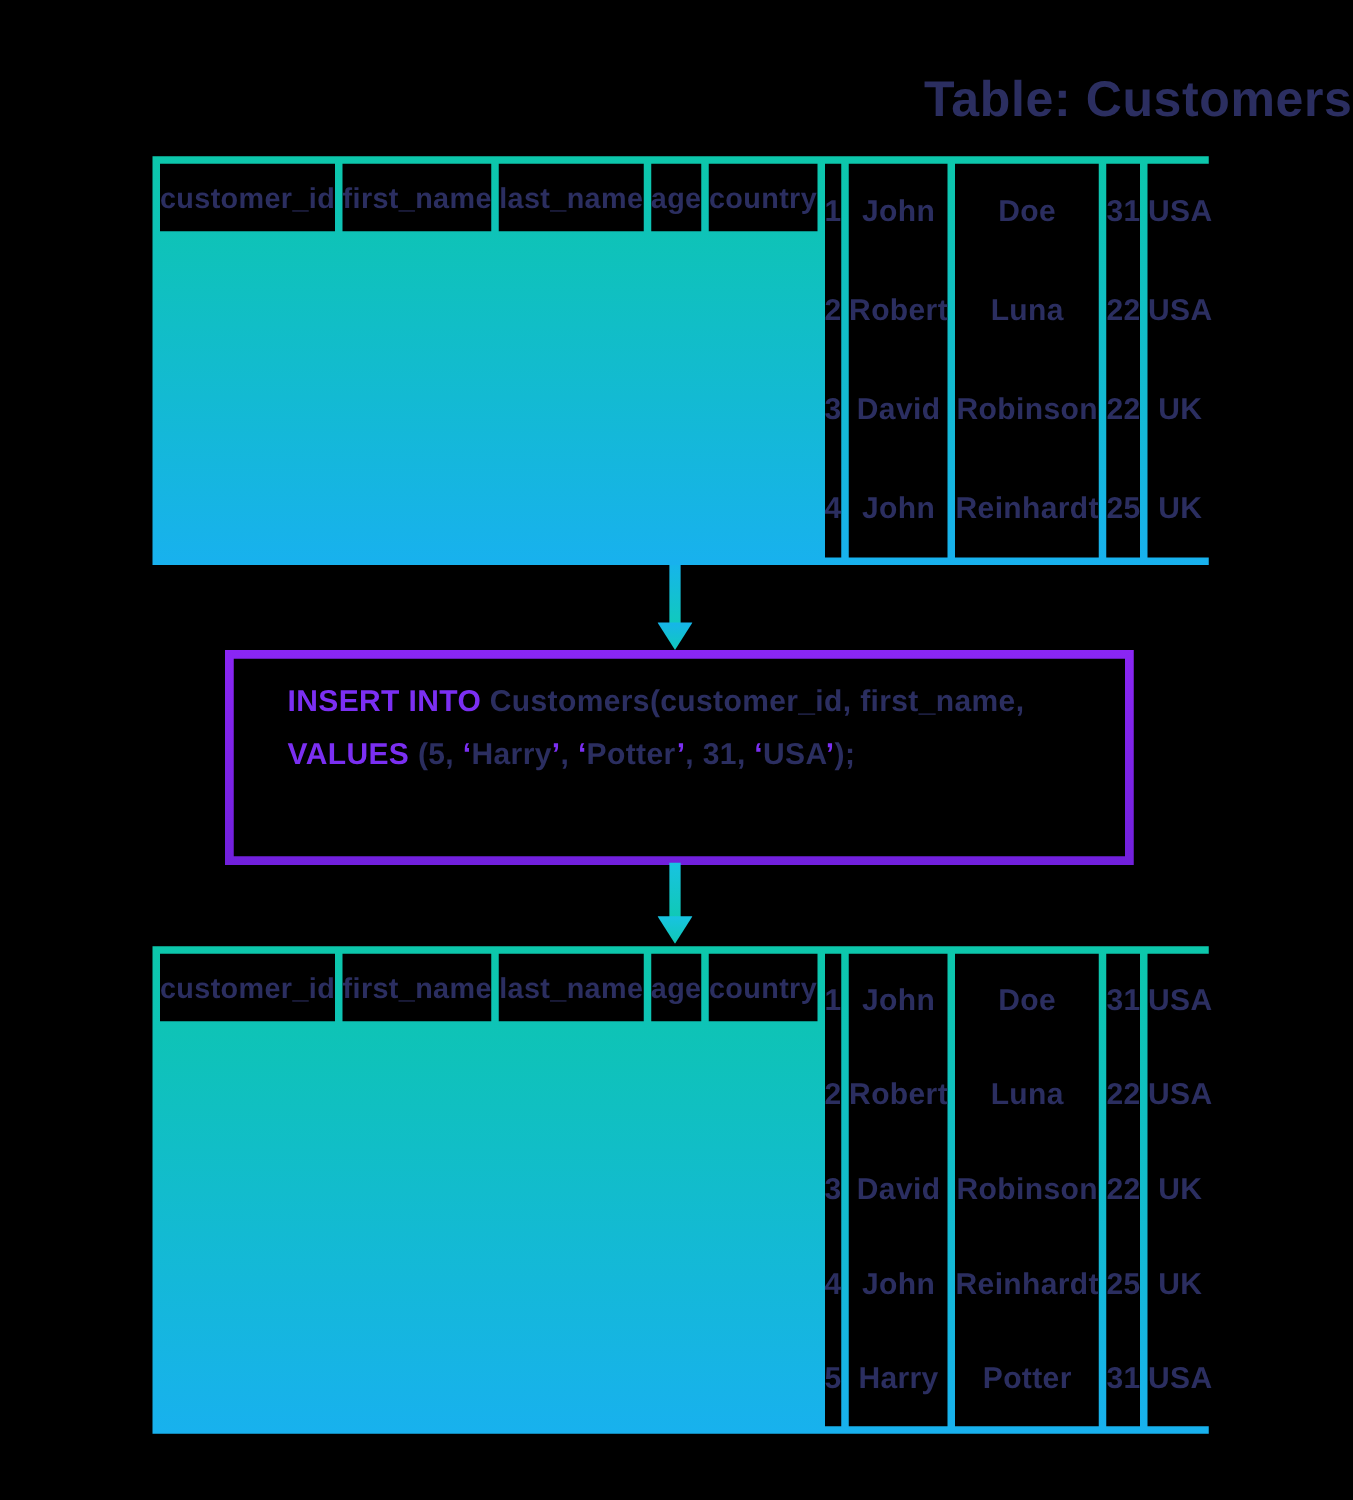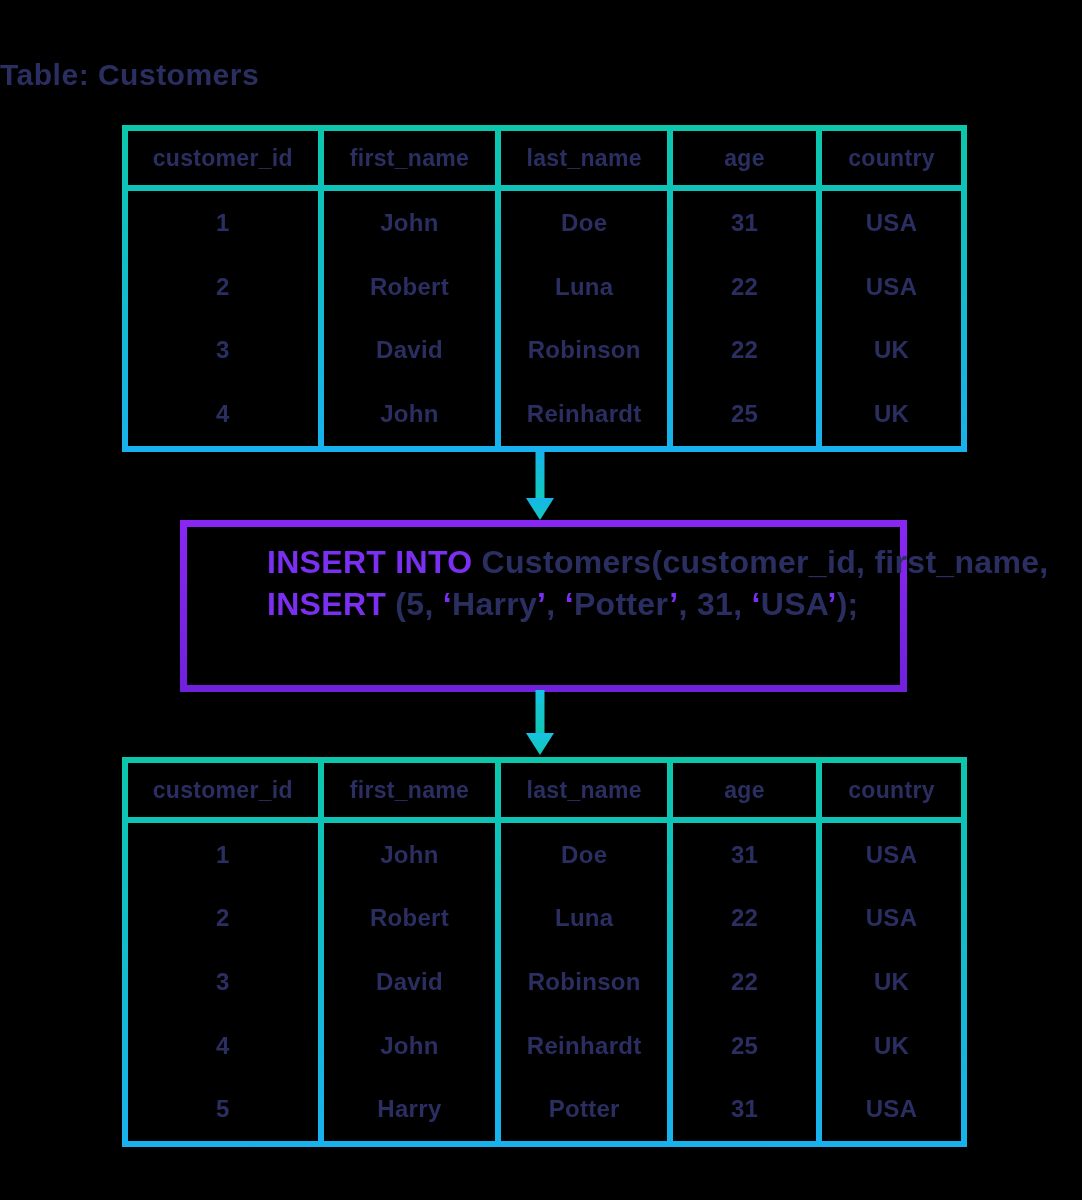--- a/index.html
+++ b/index.html
@@ -9,36 +9,36 @@
     height: 1200px;
     background: #000;
     font-family: "Liberation Sans", sans-serif;
     overflow: hidden;
   }
   .title {
     position: absolute;
     top: 58px;
     left: 0;
     width: 100%;
-    text-align: left;
-    font-size: 30px;
+    text-align: right;
+    font-size: 40px;
     font-weight: bold;
     letter-spacing: 0.5px;
     color: #2b2e60;
   }
   
   .dtable {
     position: absolute;
     left: 122px;
     width: 845px;
     background: linear-gradient(180deg, #0cc7ab 0%, #18b1ee 100%);
     padding: 6px;
     box-sizing: border-box;
     display: flex;
-    flex-direction: column;
+    flex-direction: row;
     gap: 6px;
   }
   .t1 { top: 125px; height: 327px; }
   .t2 { top: 757px; height: 390px; }
   .thead, .tbody {
     display: grid;
     grid-template-columns: 191fr 173fr 167fr 144fr 140fr;
     gap: 6px;
   }
   .thead { height: 54px; flex: 0 0 54px; }
@@ -83,27 +83,26 @@
     box-sizing: border-box;
   }
   .sqlbox-inner {
     background: #000;
     width: 100%;
     height: 100%;
     box-sizing: border-box;
     padding: 14px 10px 0 43px;
   }
   .sql-line {
-    font-size: 32px;
+    font-size: 24px;
     font-weight: bold;
     color: #2b2e60;
     line-height: 42px;
     letter-spacing: 0.3px;
     white-space: nowrap;
-    margin-left: 37px;
   }
   .kw { color: #7b2ff2; }
   .q  { color: #7b2ff2; }
 </style>
 </head>
 <body>
 
 <div class="canvas">
 
   <div class="title">Table: Customers</div>
@@ -161,21 +160,21 @@
     <polygon points="0,46 28,46 14,68" fill="url(#ag1)"></polygon>
   </svg>
 
   <div class="sqlbox">
     <div class="sqlbox-inner">
       <div class="sql-line">
         <span class="kw">INSERT INTO</span>
         <span>Customers(customer_id, first_name,</span>
       </div>
       <div class="sql-line">
-        <span class="kw">INSERT</span>
+        <span class="kw">VALUES</span>
         <span><span>(5, </span><span class="q">‘</span><span>Harry</span><span class="q">’</span><span>, </span><span class="q">‘</span><span>Potter</span><span class="q">’</span><span>, 31, </span><span class="q">‘</span><span>USA</span><span class="q">’</span><span>);</span></span>
       </div>
     </div>
   </div>
 
   <svg class="arrow arrow2" viewBox="0 0 28 65">
     <defs>
       <linearGradient id="ag2" x1="0" y1="0" x2="0" y2="1">
         <stop offset="0" stop-color="#18c3e2"></stop>
         <stop offset="1" stop-color="#0fc9b4"></stop>

